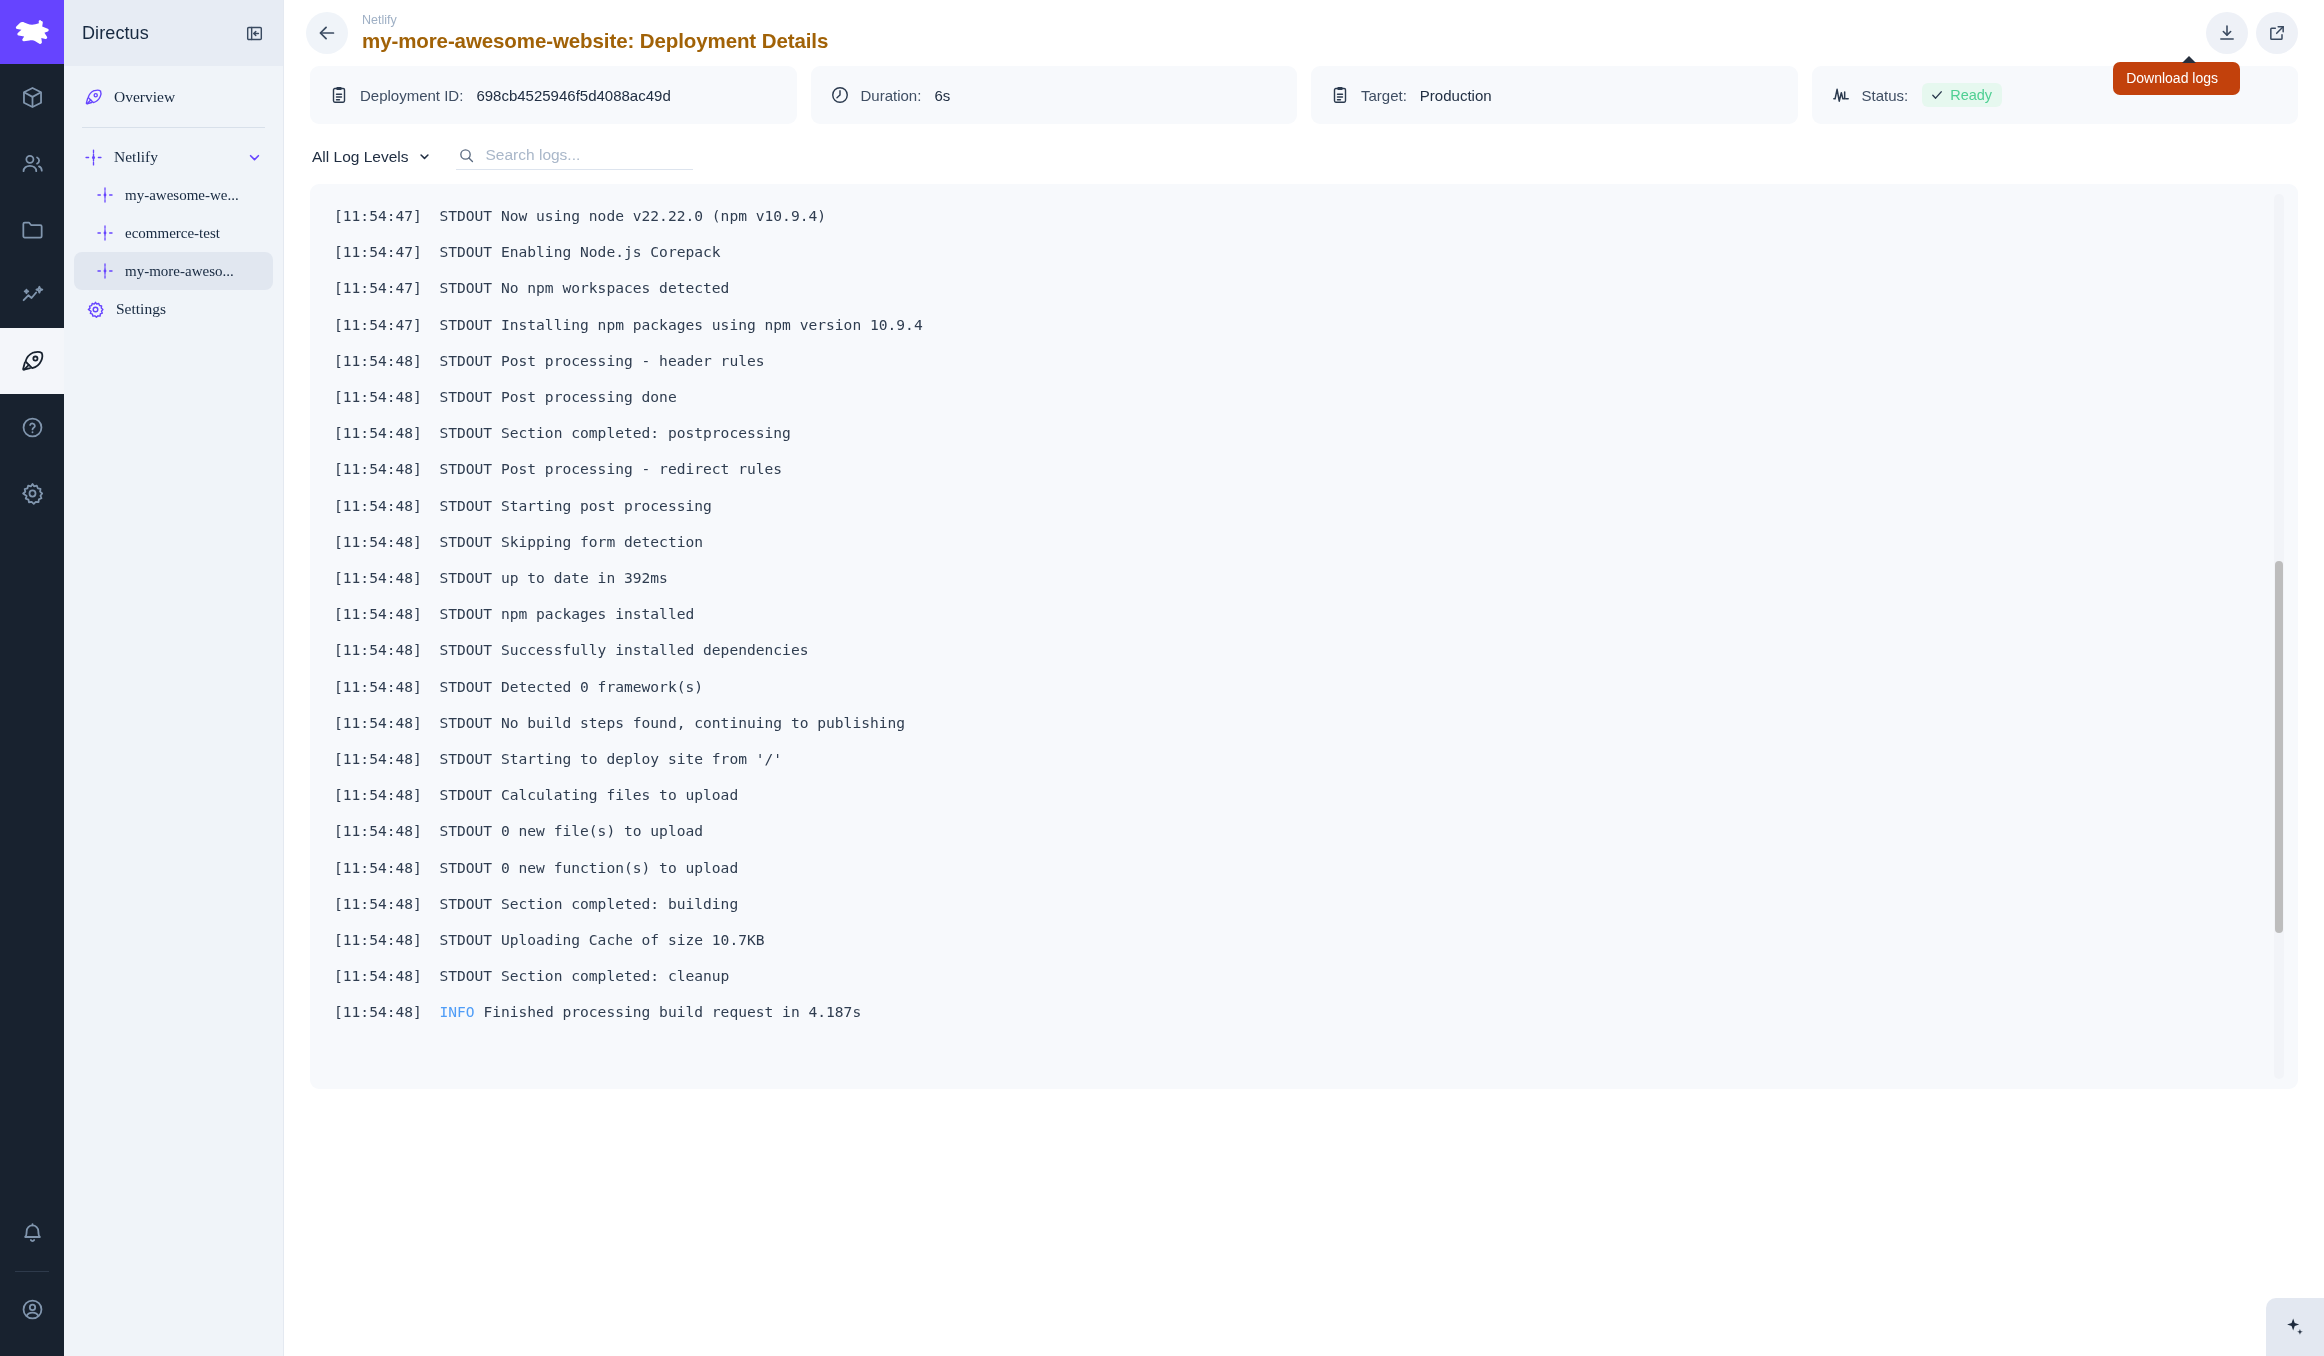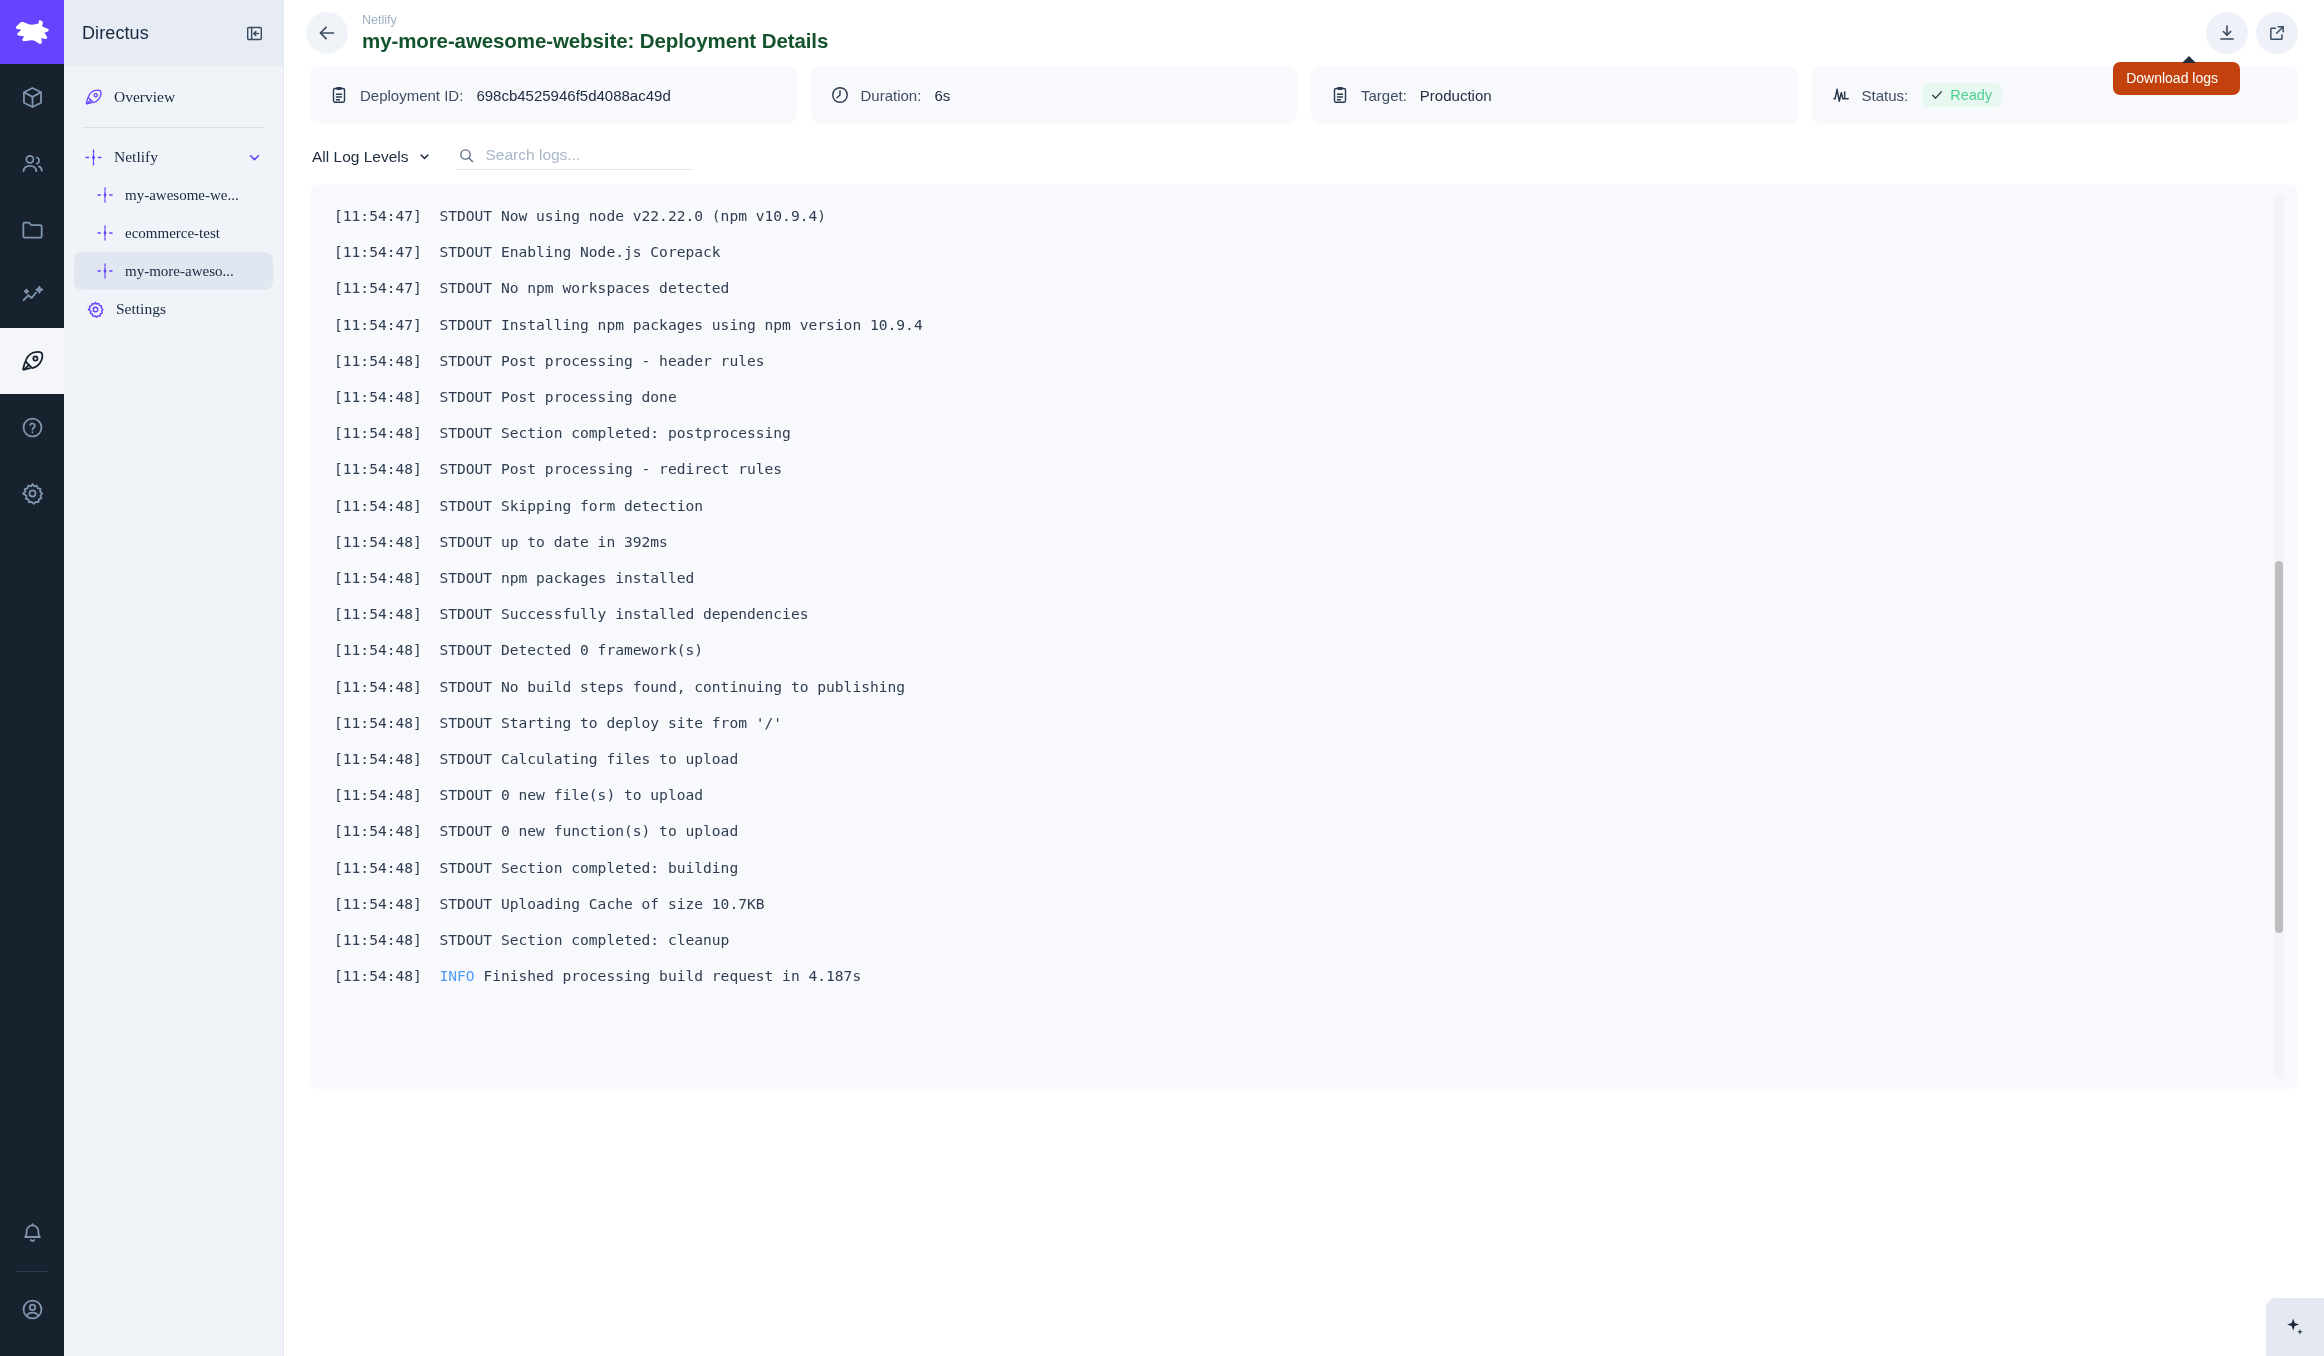--- a/index.html
+++ b/index.html
@@ -72,21 +72,21 @@
   .topbar {
     height: 66px; display: flex; align-items: center; gap: 14px;
     padding: 0 26px 0 22px; background: #ffffff; position: relative;
   }
   .back-btn {
     width: 42px; height: 42px; border-radius: 50%; background: #f0f4f9;
     display: flex; align-items: center; justify-content: center; color: #3a4a60; flex: none;
   }
   .title-wrap { display: flex; flex-direction: column; justify-content: center; gap: 0px; }
   .crumb { font-size: 12.5px; color: #9fb0c5; line-height: 15px; font-weight: 400; }
-  .title { font-size: 20.5px; font-weight: 700; color: #14532d; line-height: 25px; letter-spacing: -.1px; }
+  .title { font-size: 20.5px; font-weight: 700; color: #a16207; line-height: 25px; letter-spacing: -.1px; }
   .topbar-actions { margin-left: auto; display: flex; align-items: center; gap: 8px; position: relative; }
   .round-btn {
     width: 42px; height: 42px; border-radius: 50%; background: #eef1f7;
     display: flex; align-items: center; justify-content: center; color: #3a4a60;
   }
   .tooltip {
     position: absolute; top: 50px; right: 58px;
     background: #c2410c; color: #ffffff; border-radius: 7px;
     font-size: 14px; padding: 8px 22px 9px 13px; white-space: nowrap; line-height: 16px;
   }
@@ -475,20 +475,21 @@
       <div class="log-panel">
         <div class="log-scroll" id="log-scroll">
             <div class="log-line"><span class="ts">[11:54:47]  </span><span class="lvl-stdout">STDOUT</span><span class="msg"> Now using node v22.22.0 (npm v10.9.4)</span></div>
             <div class="log-line"><span class="ts">[11:54:47]  </span><span class="lvl-stdout">STDOUT</span><span class="msg"> Enabling Node.js Corepack</span></div>
             <div class="log-line"><span class="ts">[11:54:47]  </span><span class="lvl-stdout">STDOUT</span><span class="msg"> No npm workspaces detected</span></div>
             <div class="log-line"><span class="ts">[11:54:47]  </span><span class="lvl-stdout">STDOUT</span><span class="msg"> Installing npm packages using npm version 10.9.4</span></div>
             <div class="log-line"><span class="ts">[11:54:48]  </span><span class="lvl-stdout">STDOUT</span><span class="msg"> Post processing - header rules</span></div>
             <div class="log-line"><span class="ts">[11:54:48]  </span><span class="lvl-stdout">STDOUT</span><span class="msg"> Post processing done</span></div>
             <div class="log-line"><span class="ts">[11:54:48]  </span><span class="lvl-stdout">STDOUT</span><span class="msg"> Section completed: postprocessing</span></div>
             <div class="log-line"><span class="ts">[11:54:48]  </span><span class="lvl-stdout">STDOUT</span><span class="msg"> Post processing - redirect rules</span></div>
+            <div class="log-line"><span class="ts">[11:54:48]  </span><span class="lvl-stdout">STDOUT</span><span class="msg"> Starting post processing</span></div>
             <div class="log-line"><span class="ts">[11:54:48]  </span><span class="lvl-stdout">STDOUT</span><span class="msg"> Skipping form detection</span></div>
             <div class="log-line"><span class="ts">[11:54:48]  </span><span class="lvl-stdout">STDOUT</span><span class="msg"> up to date in 392ms</span></div>
             <div class="log-line"><span class="ts">[11:54:48]  </span><span class="lvl-stdout">STDOUT</span><span class="msg"> npm packages installed</span></div>
             <div class="log-line"><span class="ts">[11:54:48]  </span><span class="lvl-stdout">STDOUT</span><span class="msg"> Successfully installed dependencies</span></div>
             <div class="log-line"><span class="ts">[11:54:48]  </span><span class="lvl-stdout">STDOUT</span><span class="msg"> Detected 0 framework(s)</span></div>
             <div class="log-line"><span class="ts">[11:54:48]  </span><span class="lvl-stdout">STDOUT</span><span class="msg"> No build steps found, continuing to publishing</span></div>
             <div class="log-line"><span class="ts">[11:54:48]  </span><span class="lvl-stdout">STDOUT</span><span class="msg"> Starting to deploy site from '/'</span></div>
             <div class="log-line"><span class="ts">[11:54:48]  </span><span class="lvl-stdout">STDOUT</span><span class="msg"> Calculating files to upload</span></div>
             <div class="log-line"><span class="ts">[11:54:48]  </span><span class="lvl-stdout">STDOUT</span><span class="msg"> 0 new file(s) to upload</span></div>
             <div class="log-line"><span class="ts">[11:54:48]  </span><span class="lvl-stdout">STDOUT</span><span class="msg"> 0 new function(s) to upload</span></div>

